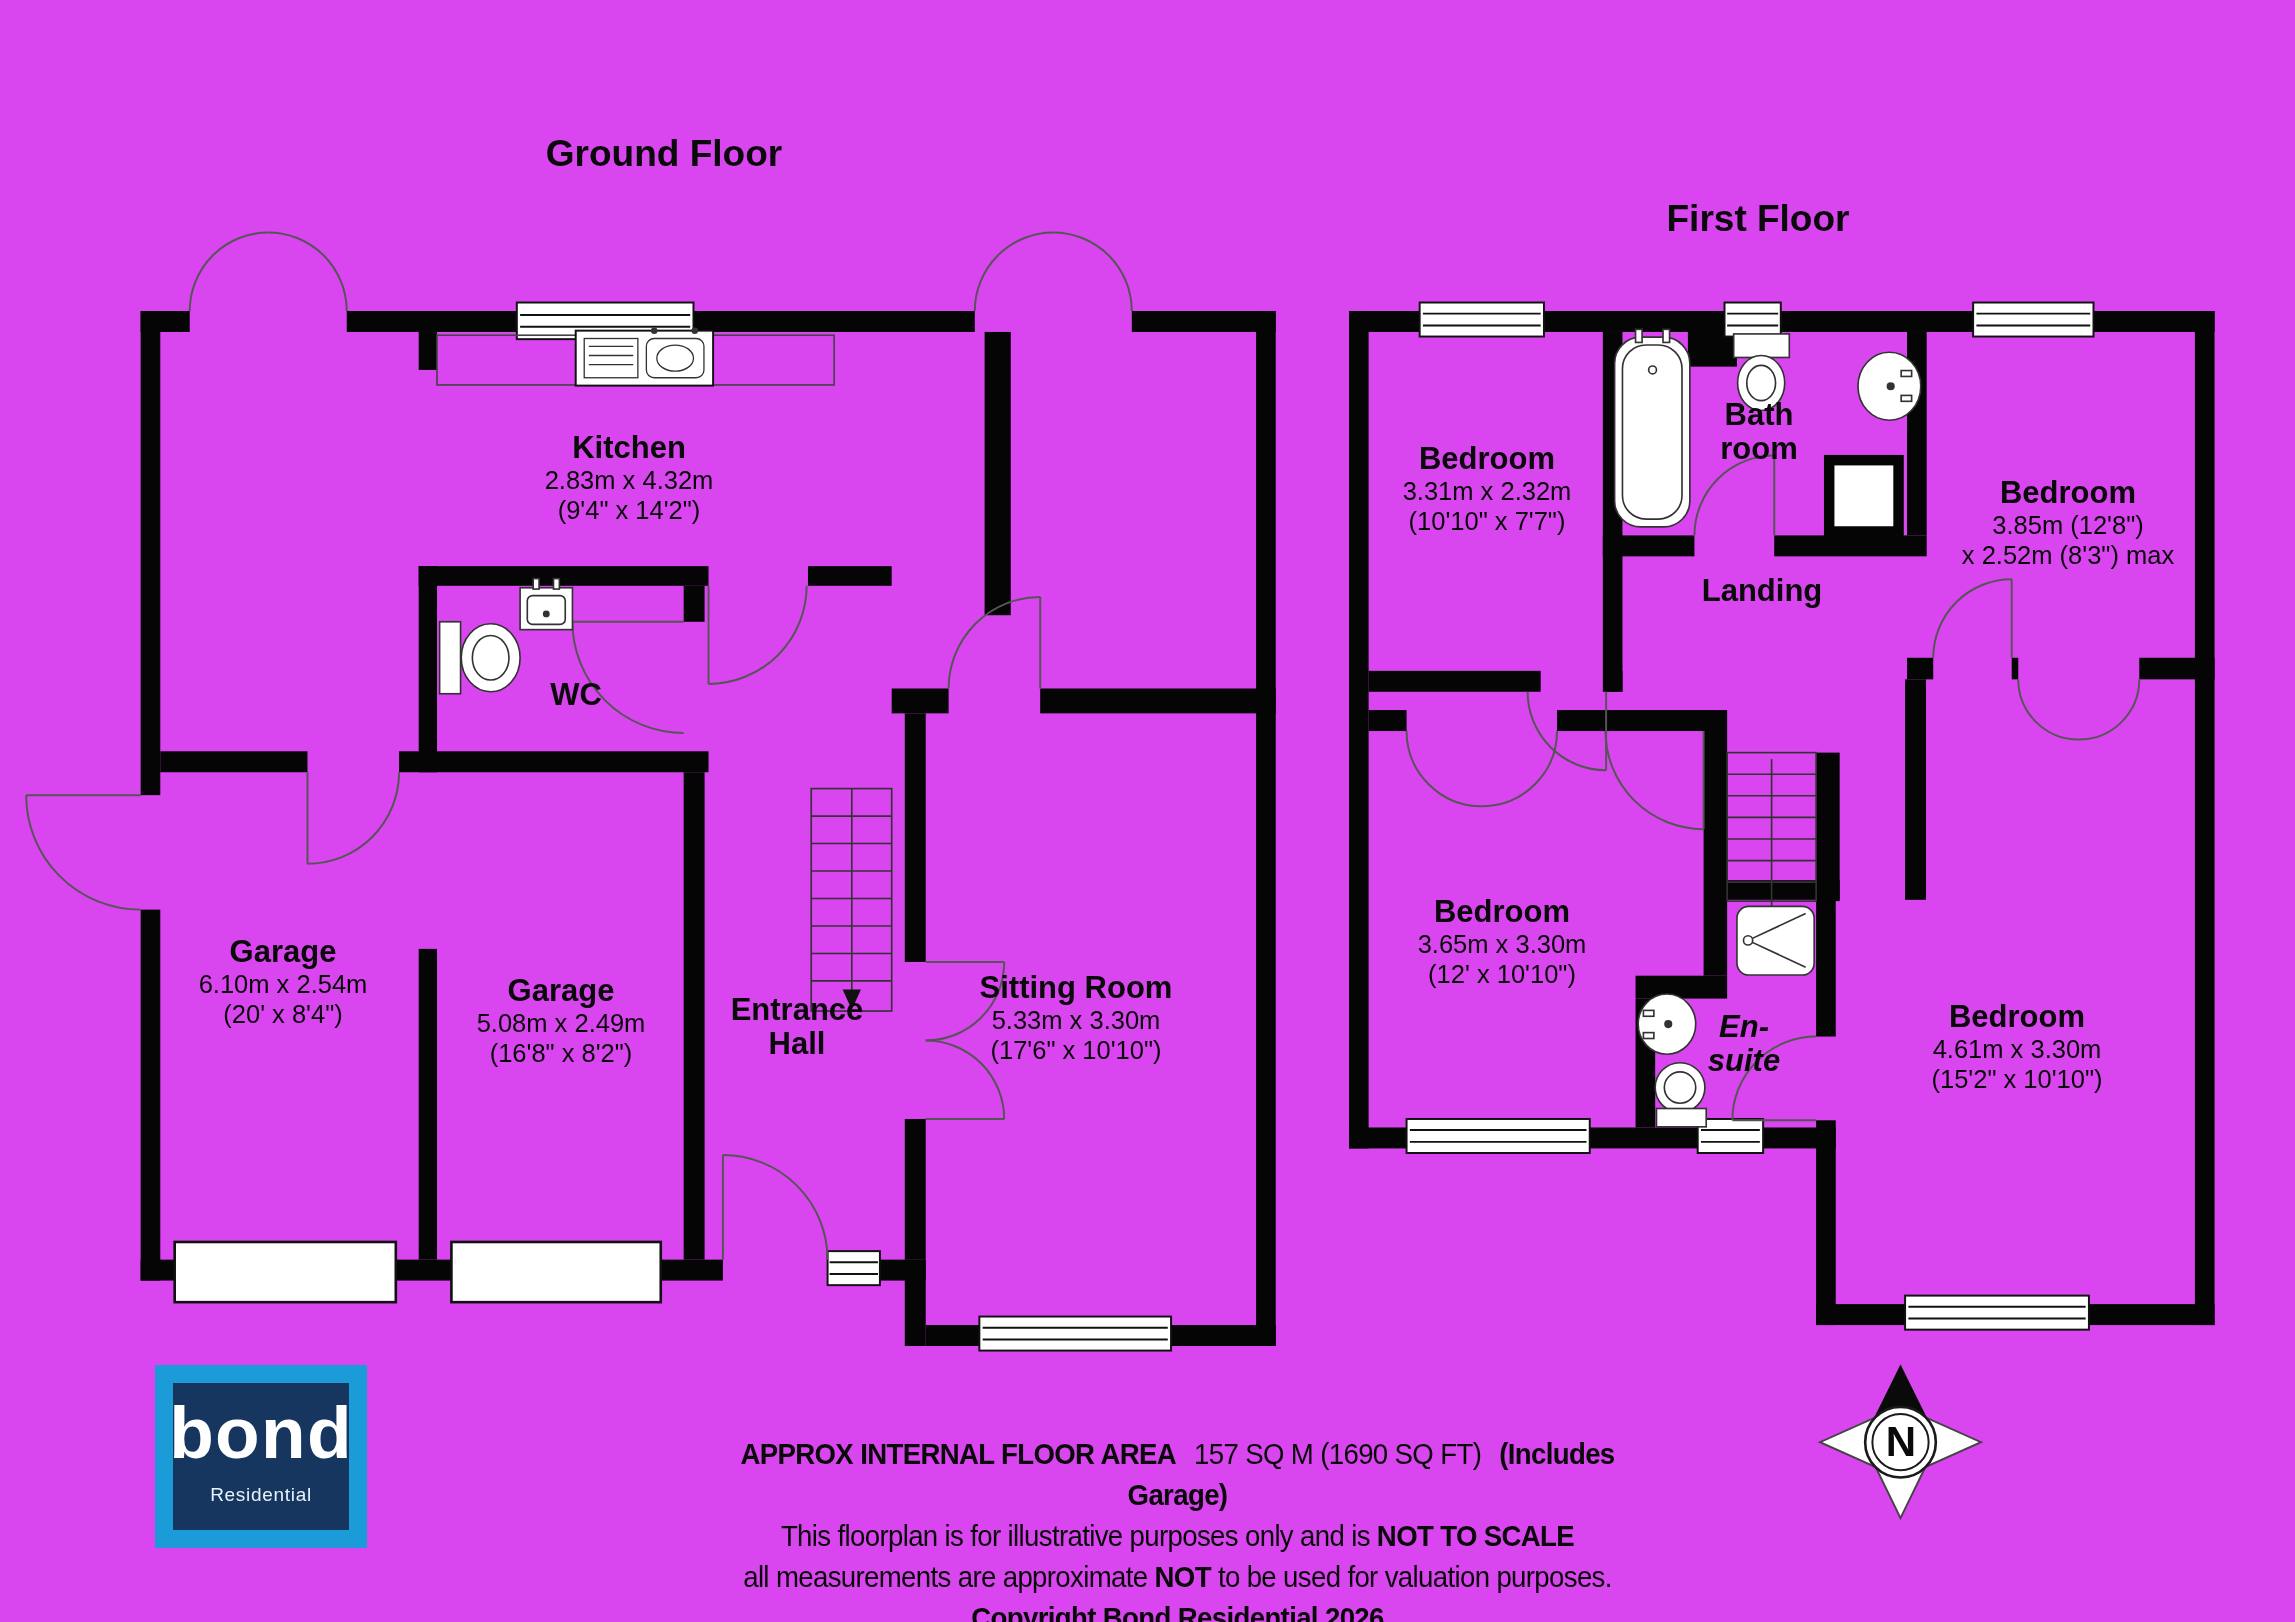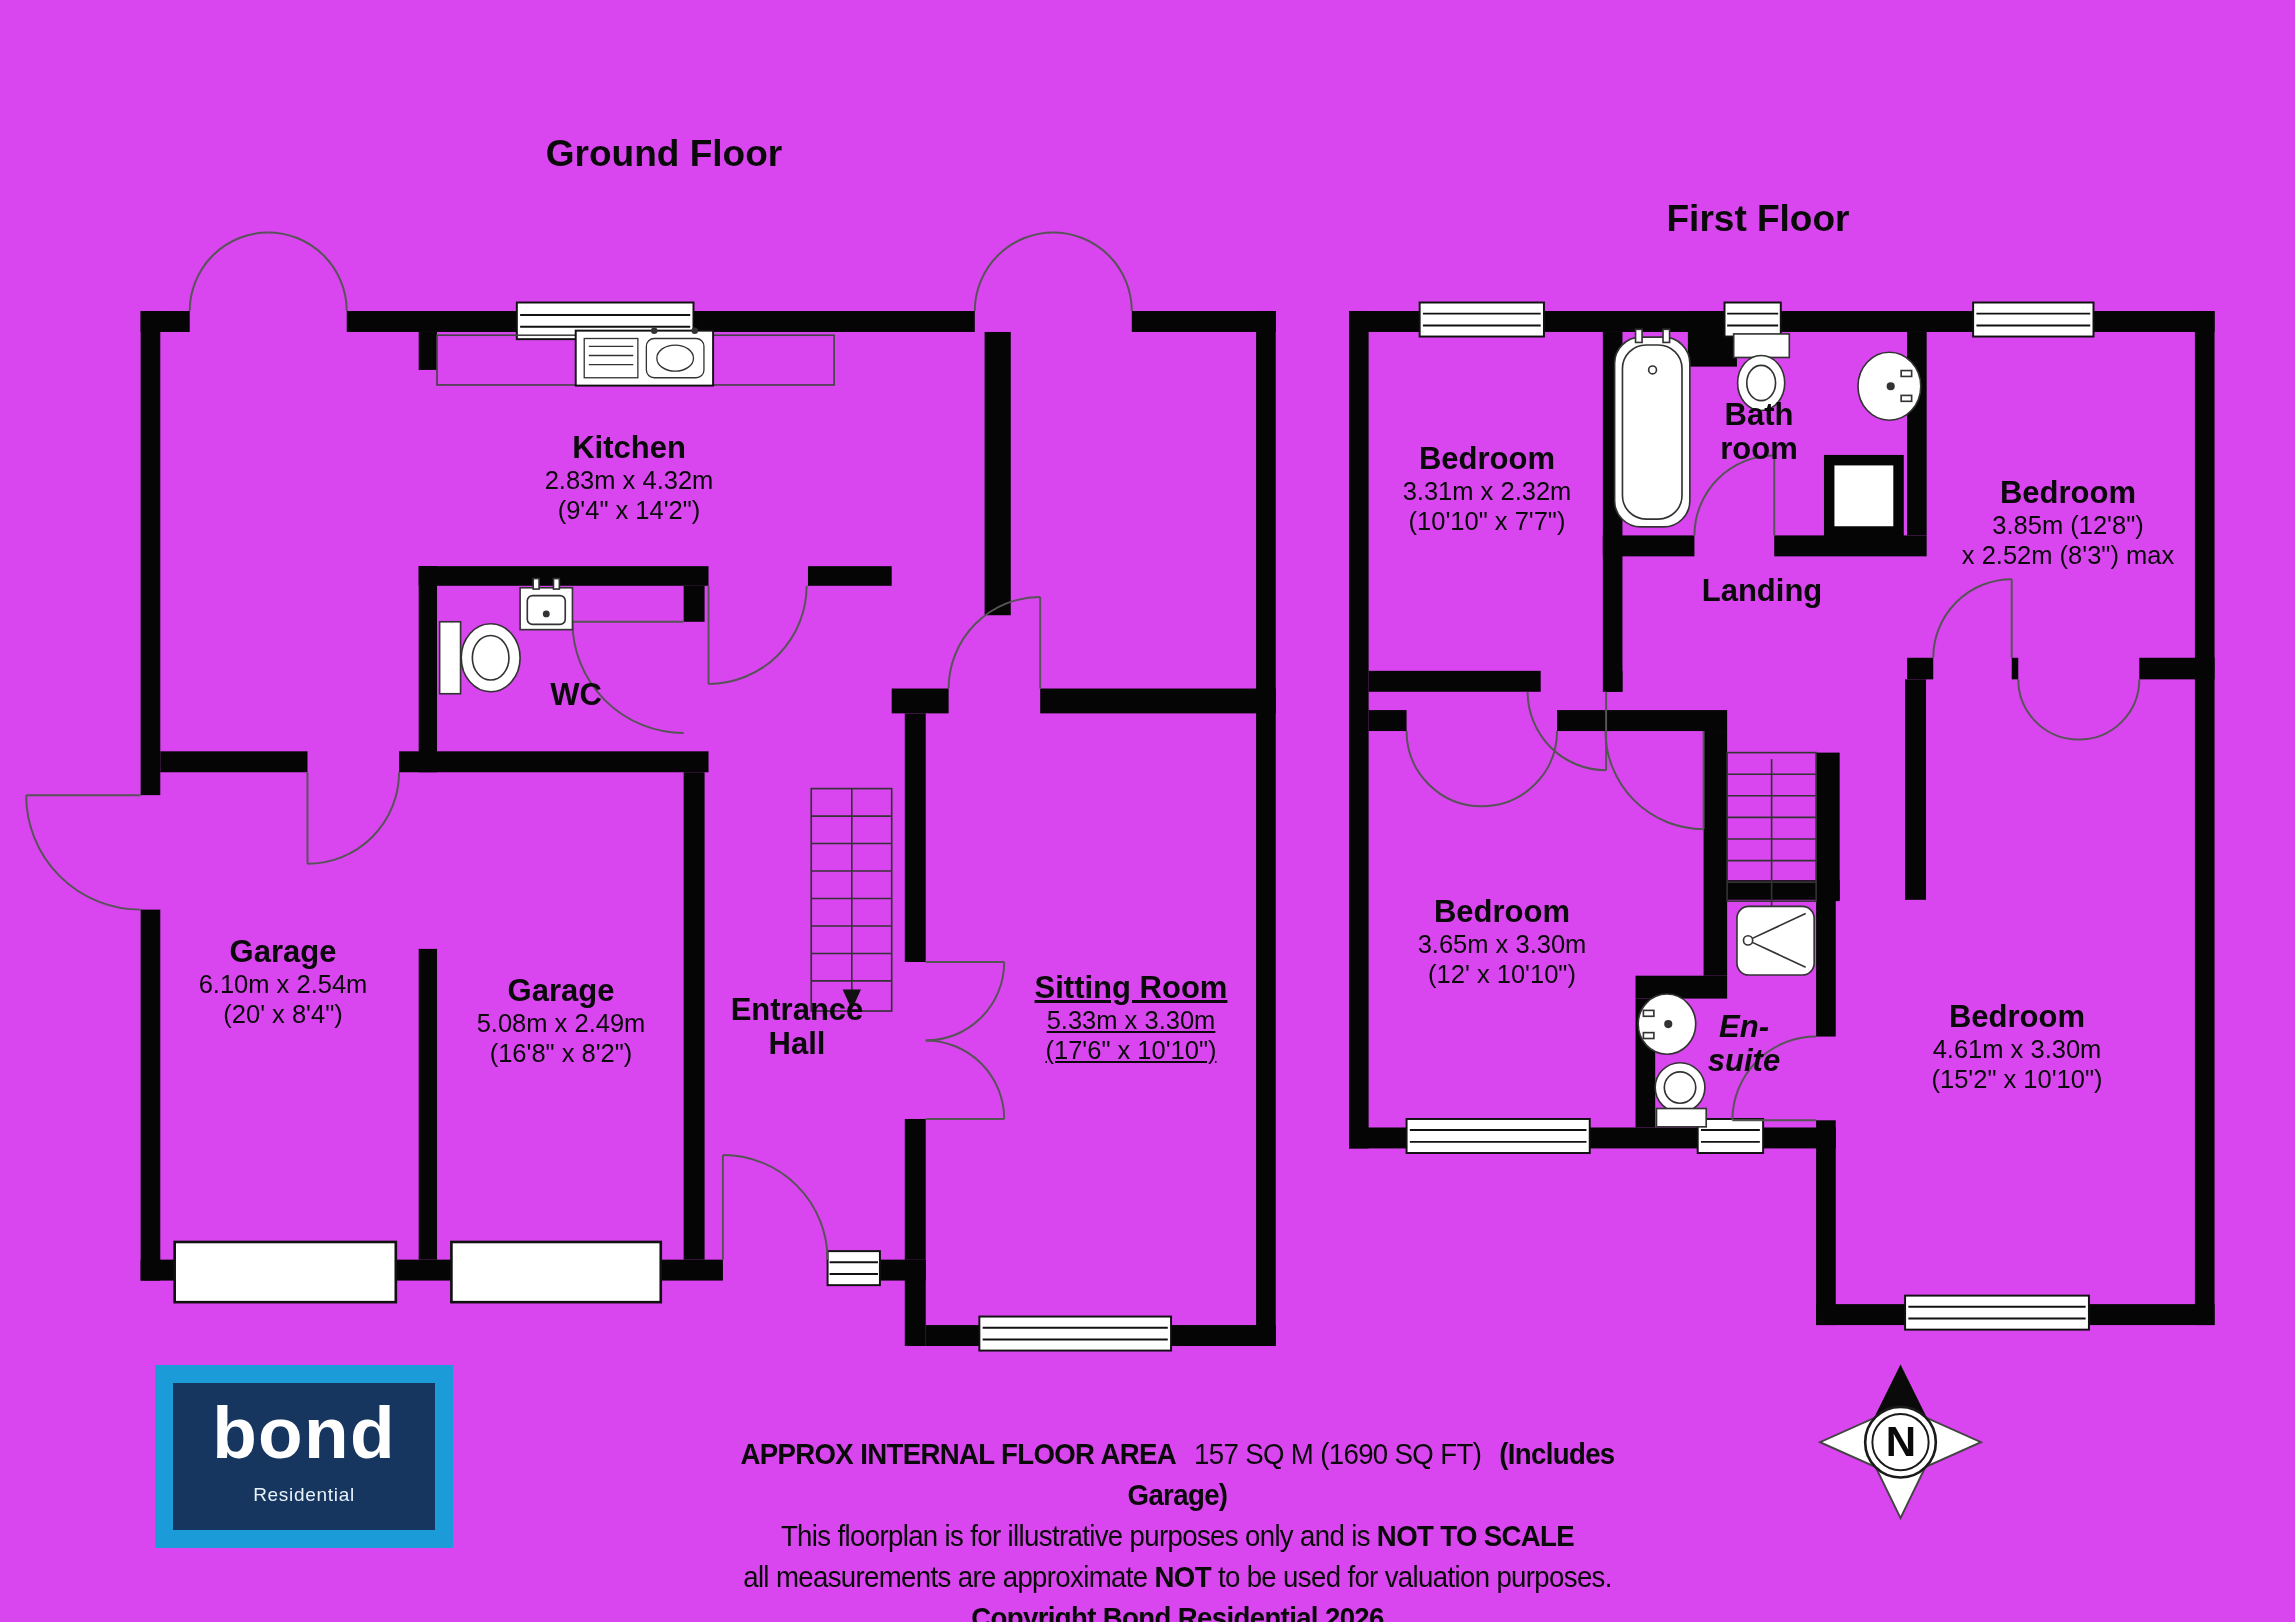--- a/index.html
+++ b/index.html
@@ -9,21 +9,21 @@
   .floor-title{position:absolute;transform:translate(-50%,-50%);font-size:37px;font-weight:bold;white-space:nowrap;}
   .room-label{position:absolute;transform:translate(-50%,-50%);text-align:center;}
   .room-name{font-size:31px;font-weight:bold;line-height:34px;}
   .room-dim{font-size:25.5px;line-height:30px;white-space:nowrap;}
   .room-dim:empty{display:none;}
   .footer{position:absolute;left:654px;top:1433px;width:1047px;text-align:center;
           transform:scaleX(0.92);transform-origin:50% 0;}
   .footer-line{font-size:30px;line-height:41px;letter-spacing:-0.7px;}
   .b{font-weight:bold;}
   .gap{display:inline-block;width:19.6px;}
-  .logo{position:absolute;left:155px;top:1365px;width:298px;height:183px;}
+  .logo{position:absolute;left:155px;top:1365px;width:212px;height:183px;}
   .logo-outer{position:absolute;inset:0;}
   .logo-inner{position:absolute;left:18.3px;top:18.3px;right:18.3px;bottom:18.3px;}
   .logo-brand{position:absolute;left:0;right:0;top:31px;text-align:center;color:#fff;
               font-size:73px;font-weight:bold;letter-spacing:1.3px;line-height:73px;}
   .logo-sub{position:absolute;left:0;right:0;top:119px;text-align:center;color:#e8f2fa;
             font-size:19px;letter-spacing:0.7px;}
 </style>
 </head>
 <body>
 
@@ -352,21 +352,21 @@
     <div class="room-dim">(20' x 8'4")</div>
   </div>
   <div class="room-label" style="left:561px;top:1021px;width:275px;">
     <div class="room-name">Garage</div>
     <div class="room-dim">5.08m x 2.49m</div>
     <div class="room-dim">(16'8" x 8'2")</div>
   </div>
   <div class="room-label" style="left:797px;top:1027px;width:170px;">
     <div class="room-name">Entrance Hall</div>
   </div>
-  <div class="room-label" style="left:1131px;top:1018px;width:209px;text-decoration:underline;">
+  <div class="room-label" style="left:1076px;top:1018px;width:209px;">
     <div class="room-name">Sitting Room</div>
     <div class="room-dim">5.33m x 3.30m</div>
     <div class="room-dim">(17'6" x 10'10")</div>
   </div>
 
   <div class="room-label" style="left:1487px;top:489px;width:275px;">
     <div class="room-name">Bedroom</div>
     <div class="room-dim">3.31m x 2.32m</div>
     <div class="room-dim">(10'10" x 7'7")</div>
   </div>

